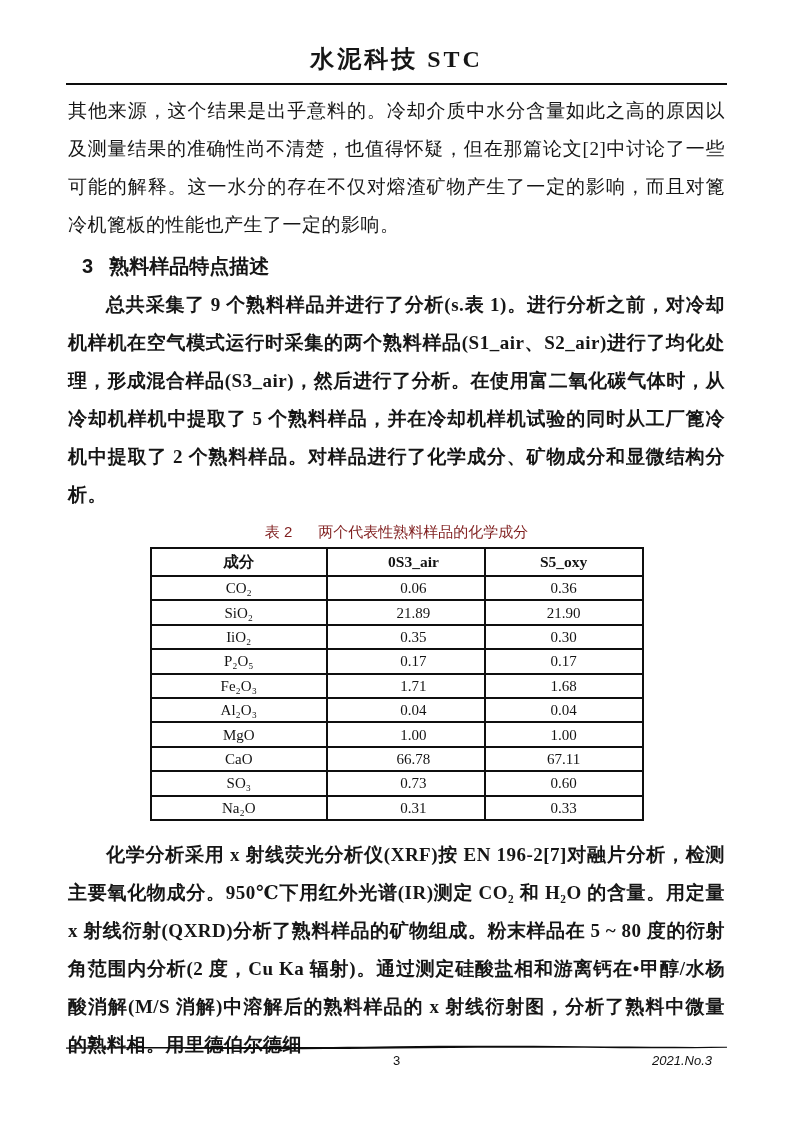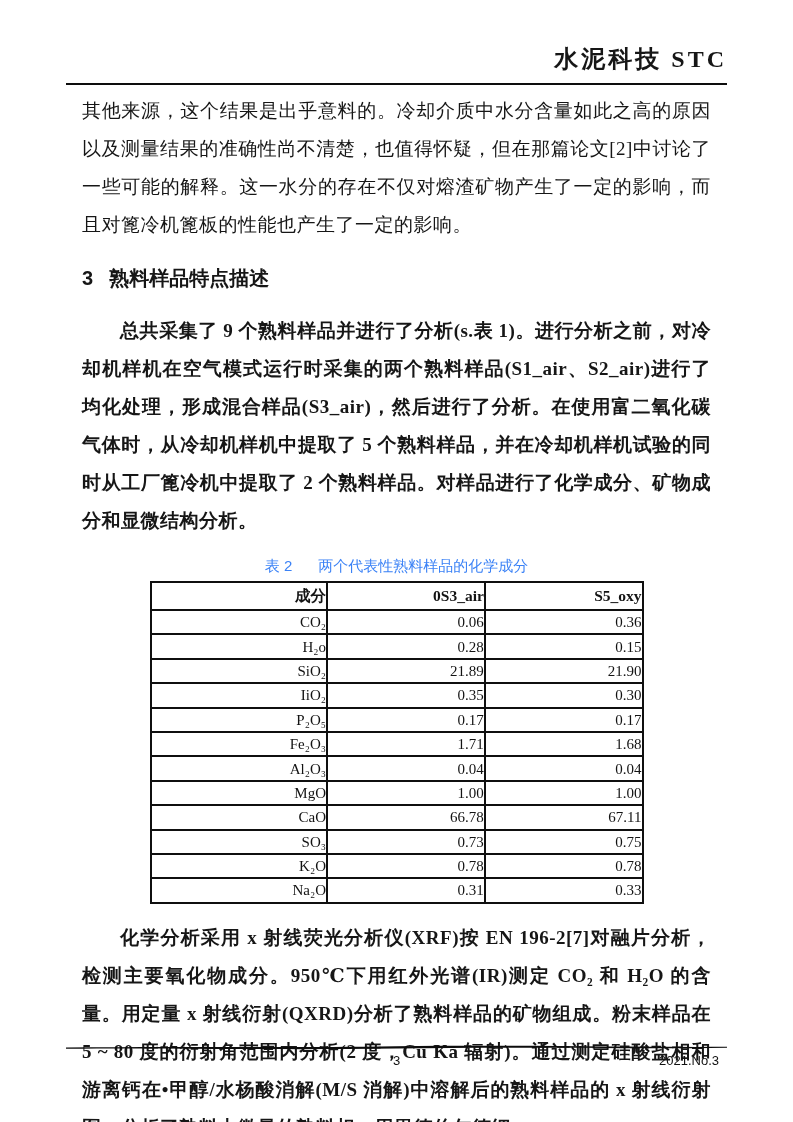--- a/index.html
+++ b/index.html
@@ -18,34 +18,34 @@
   }
   .content {
     position: absolute;
     left: 66px;
     right: 66px;
     top: 0;
   }
   
   .journal-title {
     margin-top: 44px;
-    text-align: right;
+    text-align: center;
     font-size: 24px;
     font-weight: bold;
     letter-spacing: 3px;
     line-height: 30px;
   }
   .header-rule {
     margin-top: 9px;
     border-top: 2px solid #0d0d0d;
     height: 0;
   }
   
   .body-text {
-    margin: 16px;
+    margin: 2px;
     font-size: 19px;
     line-height: 38px;
     text-align: justify;
     letter-spacing: 0.5px;
   }
   .body-text.indent { text-indent: 2em; font-weight: bold; }
   .p1 { margin-top: 7px; }
   .p3 { margin-top: 15px; }
   
   .section-heading {
@@ -56,34 +56,34 @@
     font-family: "Liberation Sans", "DejaVu Sans", sans-serif;
   }
   .section-heading .sec-num { margin-right: 16px; }
   
   .table-caption {
     margin-top: 8px;
     text-align: center;
     font-size: 15px;
     line-height: 20px;
     font-family: "Liberation Sans", "DejaVu Sans", sans-serif;
-    color: #3b82f6;
+    color: #7f1d1d;
   }
   .table-caption .cap-label { margin-right: 26px; }
   table.chem {
     margin: 5px auto 0 auto;
     width: 494px;
     border-collapse: collapse;
     table-layout: fixed;
     font-size: 15px;
     color: #131313;
   }
   table.chem th, table.chem td {
     border: 2px solid #0f0f0f;
-    text-align: right;
+    text-align: center;
     padding: 0;
     font-weight: normal;
     line-height: 16px;
   }
   table.chem th {
     height: 26px;
     font-weight: bold;
     font-size: 15.5px;
   }
   table.chem td { height: 22.4px; }
@@ -106,22 +106,23 @@
     font-family: "Liberation Sans", "DejaVu Sans", sans-serif;
     color: #111;
   }
   .footer-page-num {
     position: absolute;
     left: 0; right: 0;
     text-align: center;
   }
   .footer-issue {
     position: absolute;
-    right: 8px;
+    right: 15px;
     top: 0;
+    font-style: italic;
   }
 </style>
 </head>
 <body>
 
 <div class="page">
   <div class="content">
 
     <div class="journal-title">水泥科技 STC</div>
     <div class="header-rule"></div>
@@ -146,25 +147,20 @@
             <th class="col-2">S5_oxy</th>
           </tr>
       </thead>
       <tbody id="chem-body">
           <tr>
             <td class="col-0">CO₂</td>
             <td class="col-1">0.06</td>
             <td class="col-2">0.36</td>
           </tr>
           <tr>
-            <td class="col-0">H₂o</td>
-            <td class="col-1">0.28</td>
-            <td class="col-2">0.15</td>
-          </tr>
-          <tr>
             <td class="col-0">SiO₂</td>
             <td class="col-1">21.89</td>
             <td class="col-2">21.90</td>
           </tr>
           <tr>
             <td class="col-0">IiO₂</td>
             <td class="col-1">0.35</td>
             <td class="col-2">0.30</td>
           </tr>
           <tr>
@@ -188,26 +184,21 @@
             <td class="col-2">1.00</td>
           </tr>
           <tr>
             <td class="col-0">CaO</td>
             <td class="col-1">66.78</td>
             <td class="col-2">67.11</td>
           </tr>
           <tr>
             <td class="col-0">SO₃</td>
             <td class="col-1">0.73</td>
-            <td class="col-2">0.75</td>
-          </tr>
-          <tr>
-            <td class="col-0">K₂O</td>
-            <td class="col-1">0.78</td>
-            <td class="col-2">0.78</td>
+            <td class="col-2">0.60</td>
           </tr>
           <tr>
             <td class="col-0">Na₂O</td>
             <td class="col-1">0.31</td>
             <td class="col-2">0.33</td>
           </tr>
         </tbody>
     </table>
 
     <p class="body-text indent p3">化学分析采用 x 射线荧光分析仪(XRF)按 EN 196-2[7]对融片分析，检测主要氧化物成分。950℃下用红外光谱(IR)测定 CO₂ 和 H₂O 的含量。用定量 x 射线衍射(QXRD)分析了熟料样品的矿物组成。粉末样品在 5 ~ 80 度的衍射角范围内分析(2 度，Cu Ka 辐射)。通过测定硅酸盐相和游离钙在•甲醇/水杨酸消解(M/S 消解)中溶解后的熟料样品的 x 射线衍射图，分析了熟料中微量的熟料相。用里德伯尔德细</p>

